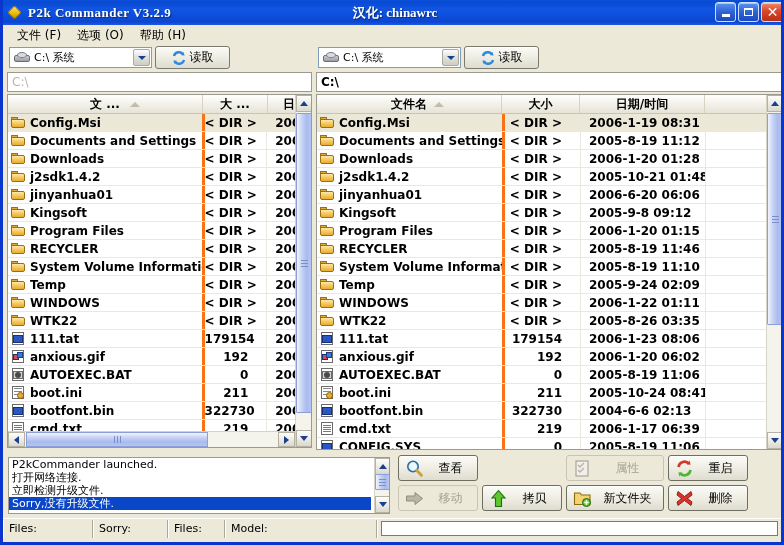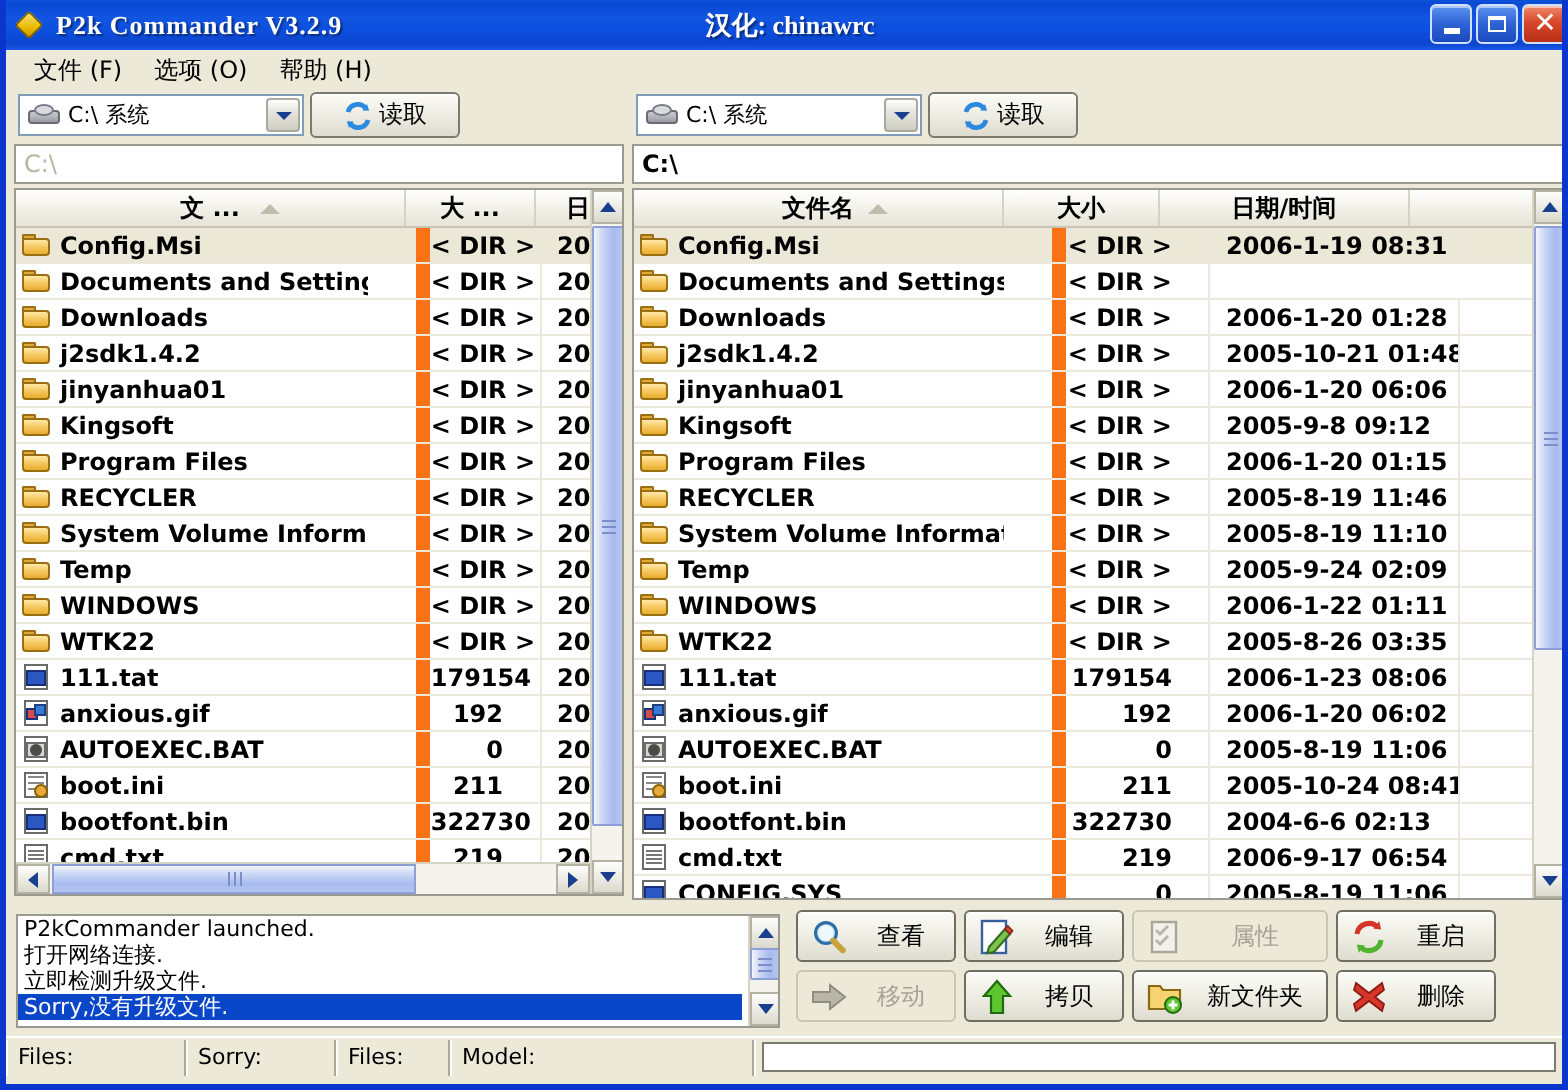--- a/index.html
+++ b/index.html
@@ -214,21 +214,21 @@
   .row {
     height: 18px; display: flex; align-items: center;
     border-bottom: 1px solid #ece9dc;
     font-size: 12px; font-weight: bold; color: #000;
     font-family: "DejaVu Sans", sans-serif;
     white-space: nowrap; overflow: hidden;
   }
   .row.sel { background: #ebe8d8; }
   .c-name { display: flex; align-items: center; overflow: hidden; padding-left: 3px; }
   .c-size { text-align: right; padding-right: 18px; overflow: hidden;
-            border-left: 7px solid #f97316; height: 18px; line-height: 18px; margin-left: 24px; }
+            border-left: 3px solid #f97316; height: 18px; line-height: 18px; }
   .c-date { padding-left: 8px; overflow: hidden;
             border-left: 1px solid #ece9dc; height: 18px; line-height: 18px; }
   .c-tail { flex: 1 1 auto; border-left: 1px solid #ece9dc; height: 18px; }
 
   
   .ic { width: 15px; height: 13px; margin-right: 4px; flex: 0 0 auto; position: relative; }
   .ic.folder .tab {
     position: absolute; left: 0; top: 1px; width: 7px; height: 3px;
     background: #e0a93b; border: 1px solid #9a6f13; border-bottom: none;
     border-radius: 1px 1px 0 0;
@@ -755,20 +755,21 @@
           </div>
           <div class="row">
             <span class="c-name" style="width:185px">
               <span class="ic folder">
                 <span class="tab"></span>
                 <span class="bd"></span>
               </span>
               <span>Documents and Settings</span>
             </span>
             <span class="c-size" style="width:78px">&lt; DIR &gt;</span>
+            <span class="c-date" style="width:125px">2005-8-19 11:12</span>
             <span class="c-tail"></span>
           </div>
           <div class="row">
             <span class="c-name" style="width:185px">
               <span class="ic folder">
                 <span class="tab"></span>
                 <span class="bd"></span>
               </span>
               <span>Downloads</span>
             </span>
@@ -790,21 +791,21 @@
           </div>
           <div class="row">
             <span class="c-name" style="width:185px">
               <span class="ic folder">
                 <span class="tab"></span>
                 <span class="bd"></span>
               </span>
               <span>jinyanhua01</span>
             </span>
             <span class="c-size" style="width:78px">&lt; DIR &gt;</span>
-            <span class="c-date" style="width:125px">2006-1-20 06:06</span>
+            <span class="c-date" style="width:125px">2006-6-20 06:06</span>
             <span class="c-tail"></span>
           </div>
           <div class="row">
             <span class="c-name" style="width:185px">
               <span class="ic folder">
                 <span class="tab"></span>
                 <span class="bd"></span>
               </span>
               <span>Kingsoft</span>
             </span>
@@ -949,21 +950,21 @@
           </div>
           <div class="row">
             <span class="c-name" style="width:185px">
               <span class="ic file txt">
                 <span class="pg"></span>
                 <span class="lines"></span>
               </span>
               <span>cmd.txt</span>
             </span>
             <span class="c-size" style="width:78px">219</span>
-            <span class="c-date" style="width:125px">2006-9-17 06:54</span>
+            <span class="c-date" style="width:125px">2006-1-17 06:39</span>
             <span class="c-tail"></span>
           </div>
           <div class="row">
             <span class="c-name" style="width:185px">
               <span class="ic file">
                 <span class="pg"></span>
                 <span class="badge"></span>
               </span>
               <span>CONFIG.SYS</span>
             </span>
@@ -1013,30 +1014,20 @@
       <span class="bico">
         <svg viewBox="0 0 19 19" width="19" height="19">
           <circle cx="8" cy="7.5" r="5.2" fill="#dff0fb" stroke="#2d6da8" stroke-width="1.6"></circle>
           <circle cx="8" cy="7.5" r="3.4" fill="#eef8ff" stroke="none"></circle>
           <path d="M11.6 11.3 L16.4 16.2" stroke="#caa23c" stroke-width="3" stroke-linecap="round"></path>
         </svg>
       </span>
       <span class="lbl">查看</span>
     </div>
 
-    <div class="abtn" id="btn-edit" style="left:84px;top:0;width:80px">
-      <span class="bico">
-        <svg viewBox="0 0 19 19" width="19" height="19">
-          <rect x="2" y="1.5" width="12" height="16" fill="#fff" stroke="#3a5f9c" stroke-width="1.2"></rect>
-          <path d="M5.5 14.5 L13.5 5.5 L16 8 L8 17 L4.6 17.6 Z" fill="#7ec24a" stroke="#2f6b1f" stroke-width="1"></path>
-          <path d="M13.5 5.5 L16 8 L17.3 6.4 L14.9 4 Z" fill="#d94a3a" stroke="#8a2216" stroke-width=".8"></path>
-        </svg>
-      </span>
-      <span class="lbl">编辑</span>
-    </div>
 
     <div class="abtn disabled" id="btn-props" style="left:168px;top:0;width:98px">
       <span class="bico">
         <svg viewBox="0 0 19 19" width="19" height="19">
           <rect x="3" y="2" width="12" height="15" fill="#f2f0e8" stroke="#a8a59a" stroke-width="1.2"></rect>
           <path d="M5 6 l2 2 l4 -4" stroke="#b6b3a8" stroke-width="1.4" fill="none"></path>
           <path d="M5 11 l2 2 l4 -4" stroke="#b6b3a8" stroke-width="1.4" fill="none"></path>
         </svg>
       </span>
       <span class="lbl">属性</span>

